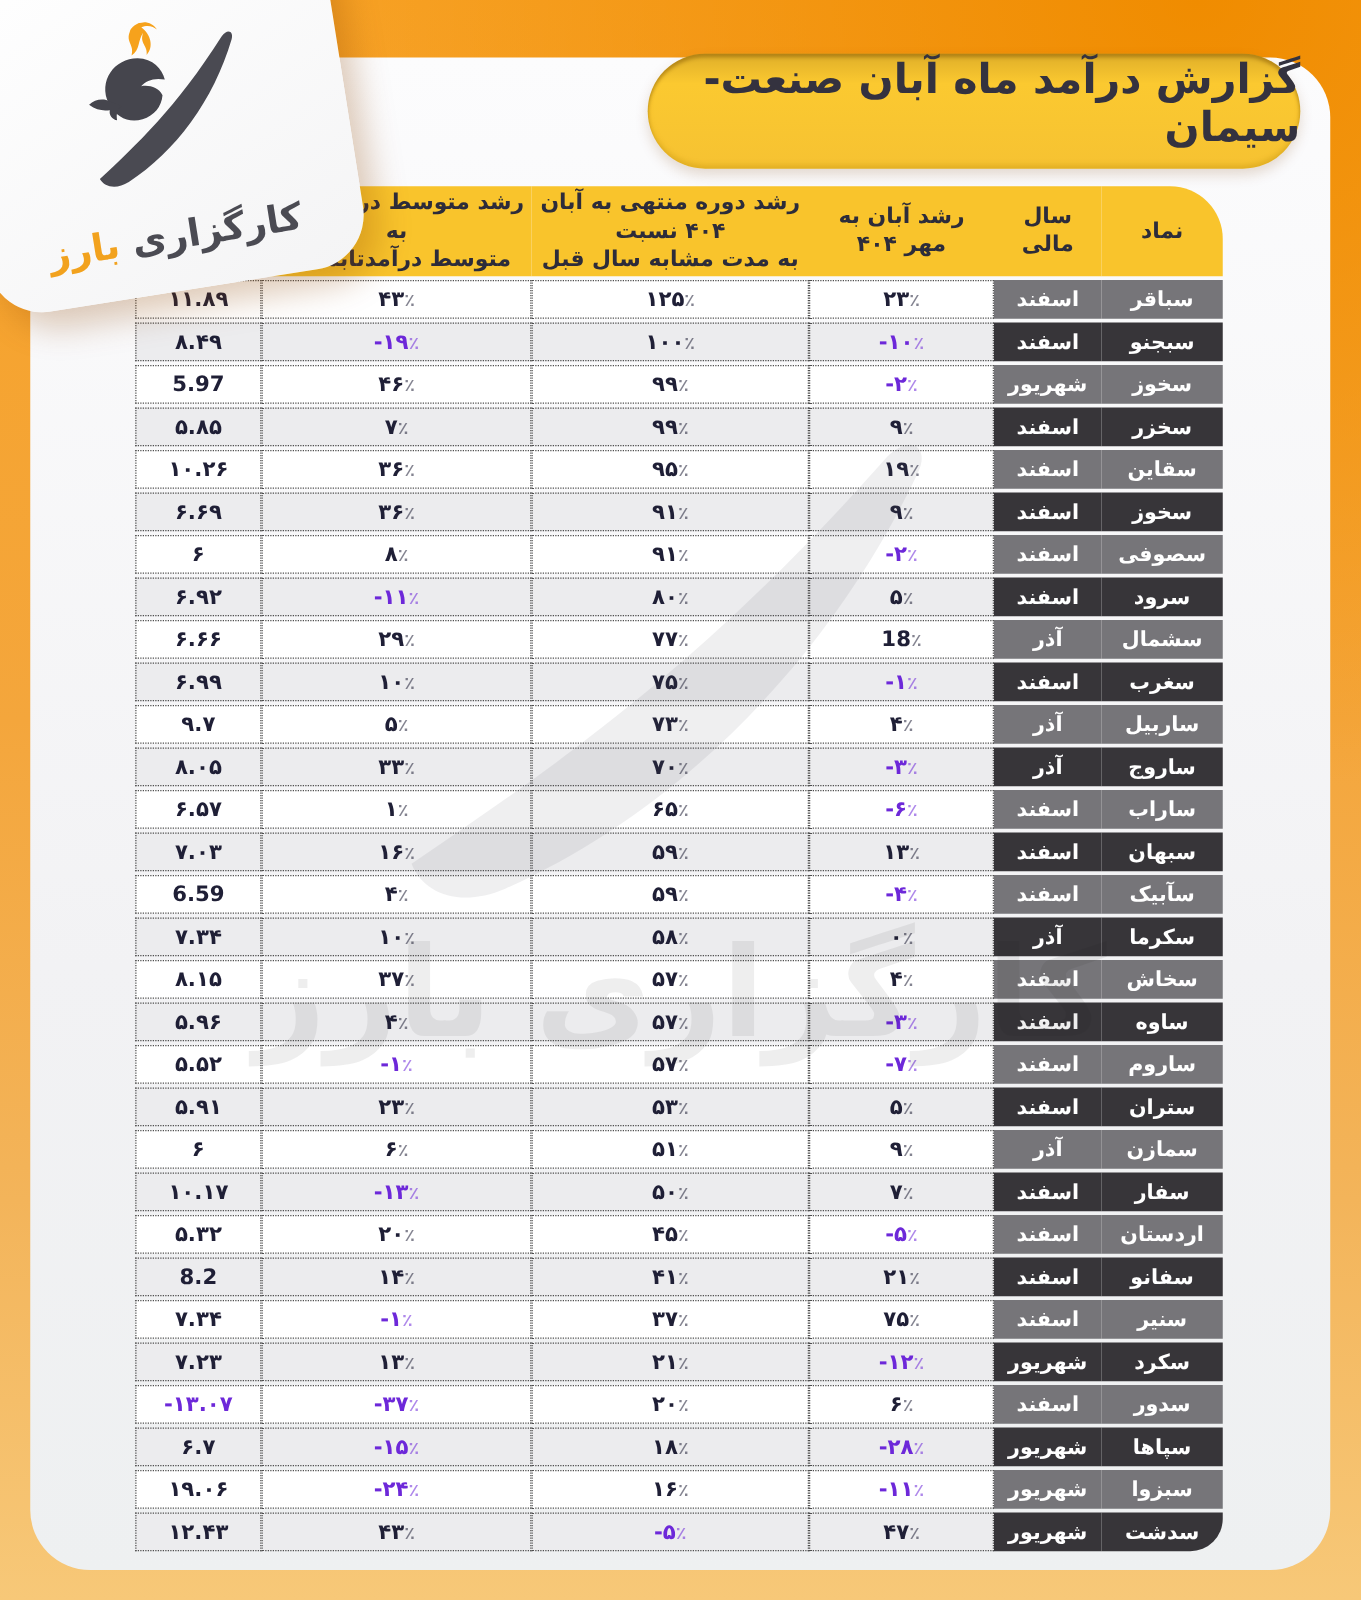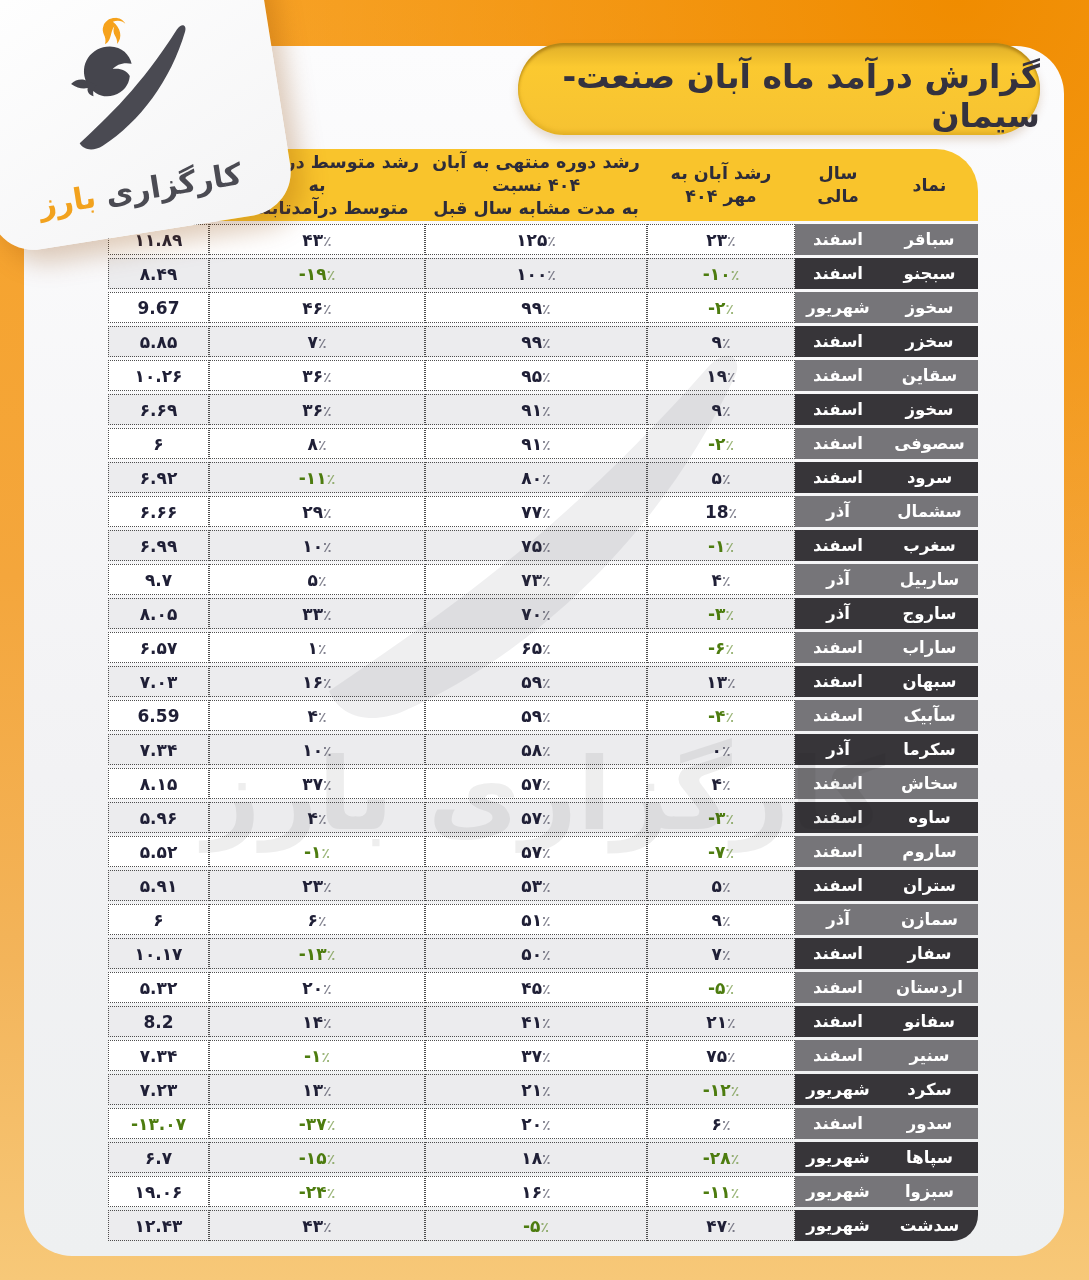--- a/index.html
+++ b/index.html
@@ -18,21 +18,21 @@
     position:absolute;left:24px;top:46px;width:1040px;height:1210px;
     background:linear-gradient(180deg,#fcfcfd 0%,#f2f2f4 60%,#eef0f1 100%);
     border-radius:48px;
   }
 
   
   .banner{
     position:absolute;left:494px;top:-3px;width:522px;height:92px;z-index:6;
     background:linear-gradient(180deg,#dfae29 0%,#fbc930 26%,#f6c232 100%);
     border-radius:46px;
-    display:flex;align-items:flex-end;justify-content:center;
+    display:flex;align-items:flex-start;justify-content:center;
     box-shadow:0 5px 10px rgba(120,60,0,.18), inset 0 3px 3px rgba(125,82,0,.45), inset 0 -3px 4px rgba(190,140,10,.35);
   }
   .banner .title{
     font-size:33px;font-weight:bold;color:#34323f;letter-spacing:-.5px;
   }
 
   
   .logo-card{
     position:absolute;left:-50px;top:-80px;width:304px;height:268px;z-index:7;
     background:linear-gradient(155deg,#ffffff 0%,#f4f4f5 100%);
@@ -64,21 +64,21 @@
     background:#ffffff;border:1px dotted #4e4e4e;
     font-size:17px;font-weight:bold;color:#1f1f36;
   }
   tbody tr:nth-child(even) td.data{background:#ececee;}
   td.dark{
     background:#767579;color:#ffffff;font-size:16.5px;font-weight:bold;margin-left:28px;
   }
   tbody tr:nth-child(even) td.dark{background:#373539;}
   tbody tr:last-child td:first-child{border-radius:0 0 0 0;border-bottom-right-radius:26px;}
   td.num{direction:ltr;}
-  td.num.neg{color:#4d7c0f;}
+  td.num.neg{color:#6d28d9;}
   .pct{opacity:.55;font-size:14px;}
 
   
   .watermark{position:absolute;left:0;top:0;width:1040px;height:1210px;z-index:3;pointer-events:none;}
   .wm-swoosh{position:absolute;left:230px;top:250px;width:500px;height:500px;opacity:.09;}
   .wm-fa{position:absolute;left:0;right:0;top:690px;text-align:center;font-size:100px;font-weight:bold;color:#1a1a1a;opacity:.07;}
   .wm-en{position:absolute;left:0;right:0;top:840px;text-align:center;font-size:56px;font-weight:bold;letter-spacing:7px;color:#1a1a1a;opacity:.07;direction:ltr;}
 
   
   .footnote{
@@ -155,21 +155,21 @@
               <td class="data num"><span>۱۰۰</span><span class="pct">٪</span></td>
               <td class="data num neg"><span>-۱۹</span><span class="pct">٪</span></td>
               <td class="data num">۸.۴۹</td>
             </tr>
             <tr>
               <td class="dark">سخوز</td>
               <td class="dark">شهریور</td>
               <td class="data num neg"><span>-۲</span><span class="pct">٪</span></td>
               <td class="data num"><span>۹۹</span><span class="pct">٪</span></td>
               <td class="data num"><span>۴۶</span><span class="pct">٪</span></td>
-              <td class="data num">9.67</td>
+              <td class="data num">5.97</td>
             </tr>
             <tr>
               <td class="dark">سخزر</td>
               <td class="dark">اسفند</td>
               <td class="data num"><span>۹</span><span class="pct">٪</span></td>
               <td class="data num"><span>۹۹</span><span class="pct">٪</span></td>
               <td class="data num"><span>۷</span><span class="pct">٪</span></td>
               <td class="data num">۵.۸۵</td>
             </tr>
             <tr>

